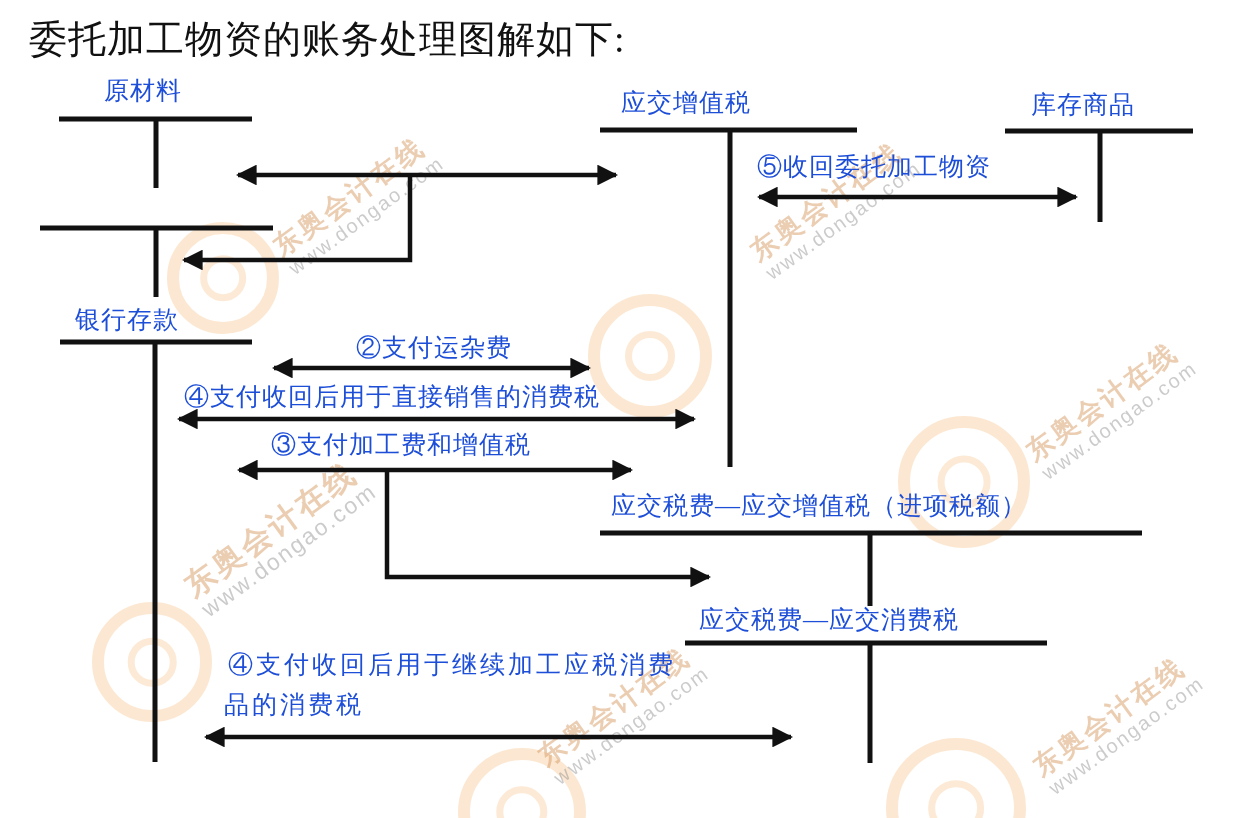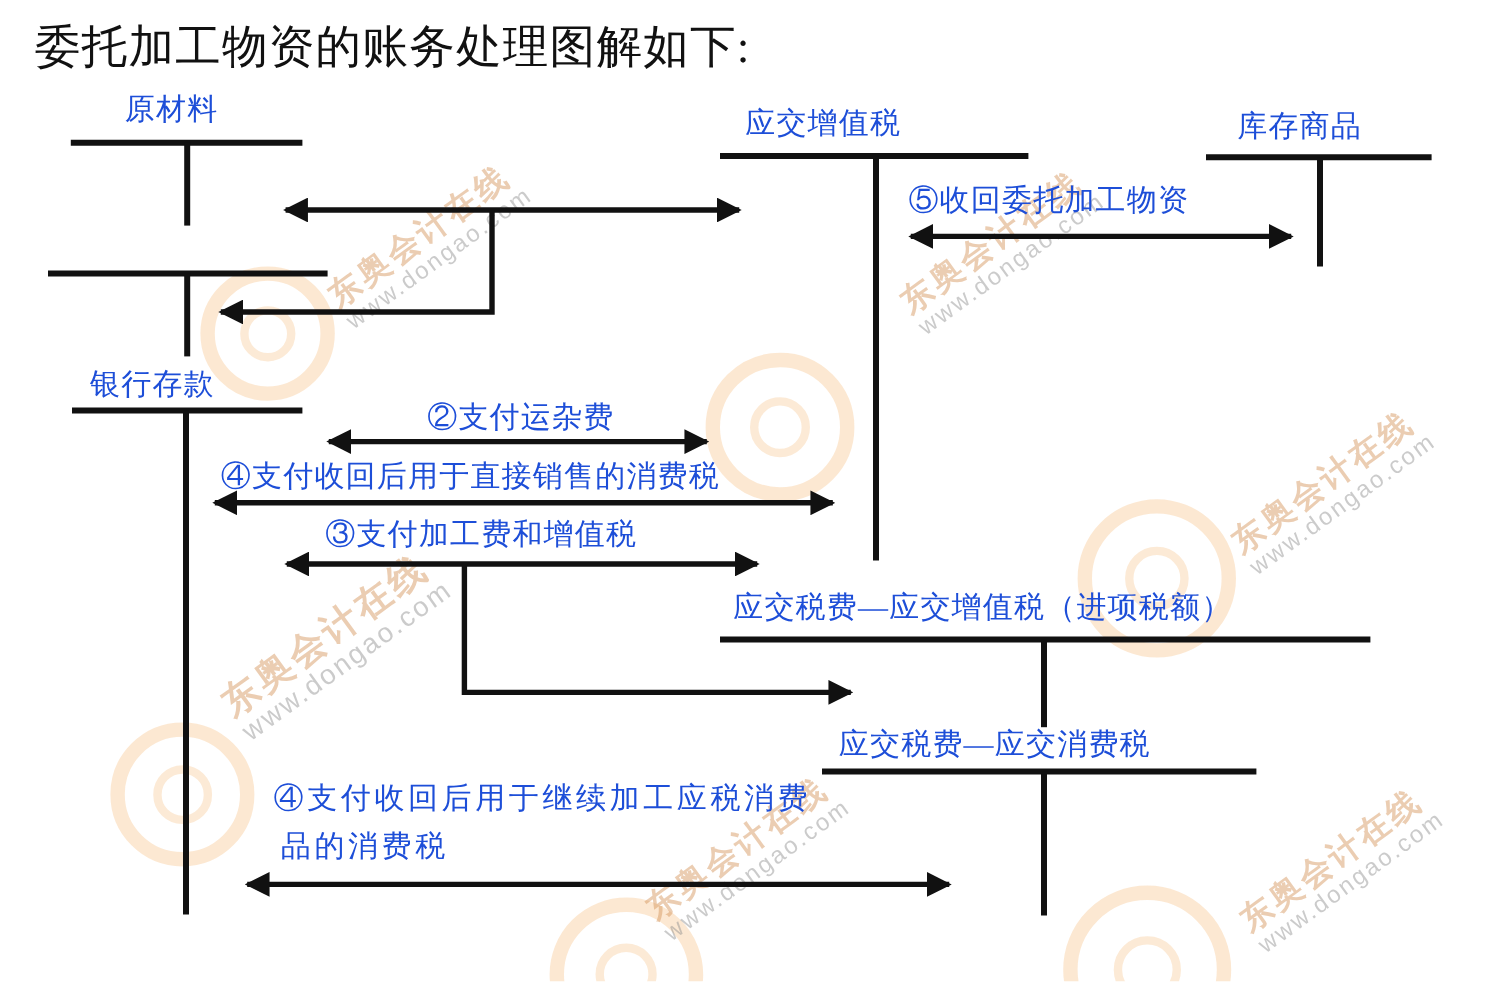--- a/index.html
+++ b/index.html
@@ -115,15 +115,15 @@
   <div class="dlabel" style="left:621px;top:86px;">应交增值税</div>
   <div class="dlabel" style="left:1031px;top:88px;">库存商品</div>
   <div class="dlabel" style="left:611px;top:489px;">应交税费—应交增值税（进项税额）</div>
   <div class="dlabel" style="left:699px;top:603px;text-align:right;">应交税费—应交消费税</div>
 
   <div class="dlabel" style="left:316px;top:331px;margin-left:40px;">②支付运杂费</div>
   <div class="dlabel" style="left:162px;top:380px;margin-left:22px;">④支付收回后用于直接销售的消费税</div>
   <div class="dlabel" style="left:271px;top:428px;text-align:right;">③支付加工费和增值税</div>
   <div class="dlabel" style="left:757px;top:150px;">⑤收回委托加工物资</div>
   <div class="dlabel" style="left:228px;top:648px;letter-spacing:3px;text-align:right;">④支付收回后用于继续加工应税消费</div>
-  <div class="dlabel" style="left:224px;top:688px;letter-spacing:3px;margin-left:10px;">品的消费税</div>
+  <div class="dlabel" style="left:224px;top:688px;letter-spacing:3px;">品的消费税</div>
 
 </div>
 
 </body></html>

